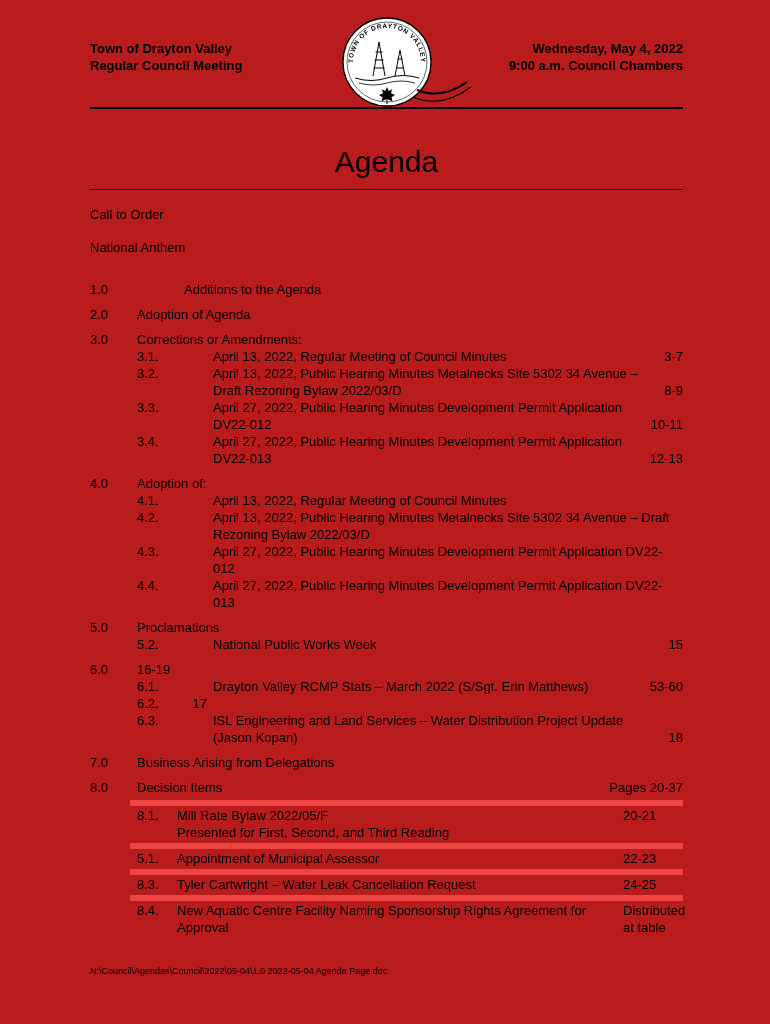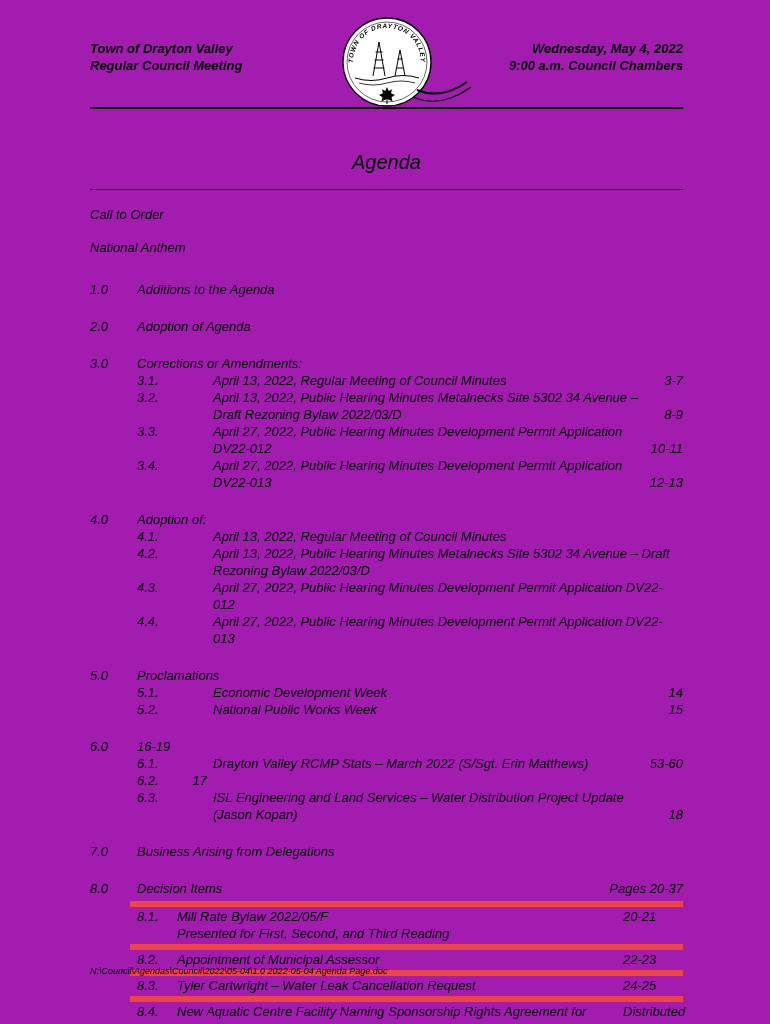--- a/index.html
+++ b/index.html
@@ -1,31 +1,31 @@
 <!DOCTYPE html>
 <html><head>
 <meta charset="utf-8">
 <style>
   html, body { margin: 0; padding: 0; background: #ffffff; }
   .page {
-    width: 770px; height: 1024px; background: #a21caf; position: relative;
+    width: 770px; height: 1024px; background: #b91c1c; position: relative;
     box-sizing: border-box; padding: 40px 87px 0 90px; overflow: hidden;
     font-family: "Liberation Sans", "DejaVu Sans", sans-serif;
-    font-size: 13px; line-height: 17px; color: #000; font-style: italic;
+    font-size: 13px; line-height: 17px; color: #000;
   }
   .header { display: flex; justify-content: space-between; position: relative; font-weight: bold; }
   .hblock div { white-space: nowrap; }
   .hright { text-align: right; }
   .logo { position: absolute; left: 50%; transform: translateX(-60px); top: -26px; }
   .header-rule { border-bottom: 2px solid #000; margin-top: 33px; }
-  .title { font-size: 20px; line-height: 34px; font-weight: 400; text-align: center; margin: 36px 0 10px 0; }
+  .title { font-size: 30px; line-height: 34px; font-weight: 400; text-align: center; margin: 36px 0 10px 0; }
   .title-rule { border-bottom: 1px solid #000; }
   .pre { margin-top: 16px; }
-  .row { display: flex; margin-top: 20px; }
-  .row.first { margin-top: 25px; }
+  .row { display: flex; margin-top: 8px; }
+  .row.first { margin-top: 25px; gap: 47px; }
   .num { flex: 0 0 47px; width: 47px; }
   .label { flex: 1; }
   .rpage { white-space: nowrap; }
   .subs { margin-left: 47px; }
   .sub { display: flex; align-items: flex-end; }
   .snum { flex: 0 0 40px; width: 40px; align-self: flex-start; }
   .stext { flex: 1; padding-right: 6px; margin-left: 36px; }
   .spage { white-space: nowrap; text-align: right; min-width: 30px; }
   .spage:empty { min-width: 0; }
   .dtable { margin-left: 40px; margin-top: 4px; }
@@ -156,25 +156,20 @@
     </div>
   </div>
 
   <div class="row">
     <span class="num">5.0</span>
     <span class="label">Proclamations</span>
     <span class="rpage"></span>
   </div>
   <div class="subs">
     <div class="sub">
-      <span class="snum">5.1.</span>
-      <span class="stext">Economic Development Week</span>
-      <span class="spage">14</span>
-    </div>
-    <div class="sub">
       <span class="snum">5.2.</span>
       <span class="stext">National Public Works Week</span>
       <span class="spage">15</span>
     </div>
   </div>
 
   <div class="row">
     <span class="num">6.0</span>
     <span class="rpage">16-19</span>
   </div>
@@ -209,21 +204,21 @@
   <div class="dtable">
     <div class="trow">
       <span class="tnum">8.1.</span>
       <span class="ttext">
         <span class="tline">Mill Rate Bylaw 2022/05/F</span>
         <span class="tline">Presented for First, Second, and Third Reading</span>
       </span>
       <span class="tpage">20-21</span>
     </div>
     <div class="trow">
-      <span class="tnum">8.2.</span>
+      <span class="tnum">5.1.</span>
       <span class="ttext">
         <span class="tline">Appointment of Municipal Assessor</span>
       </span>
       <span class="tpage">22-23</span>
     </div>
     <div class="trow">
       <span class="tnum">8.3.</span>
       <span class="ttext">
         <span class="tline">Tyler Cartwright – Water Leak Cancellation Request</span>
       </span>

